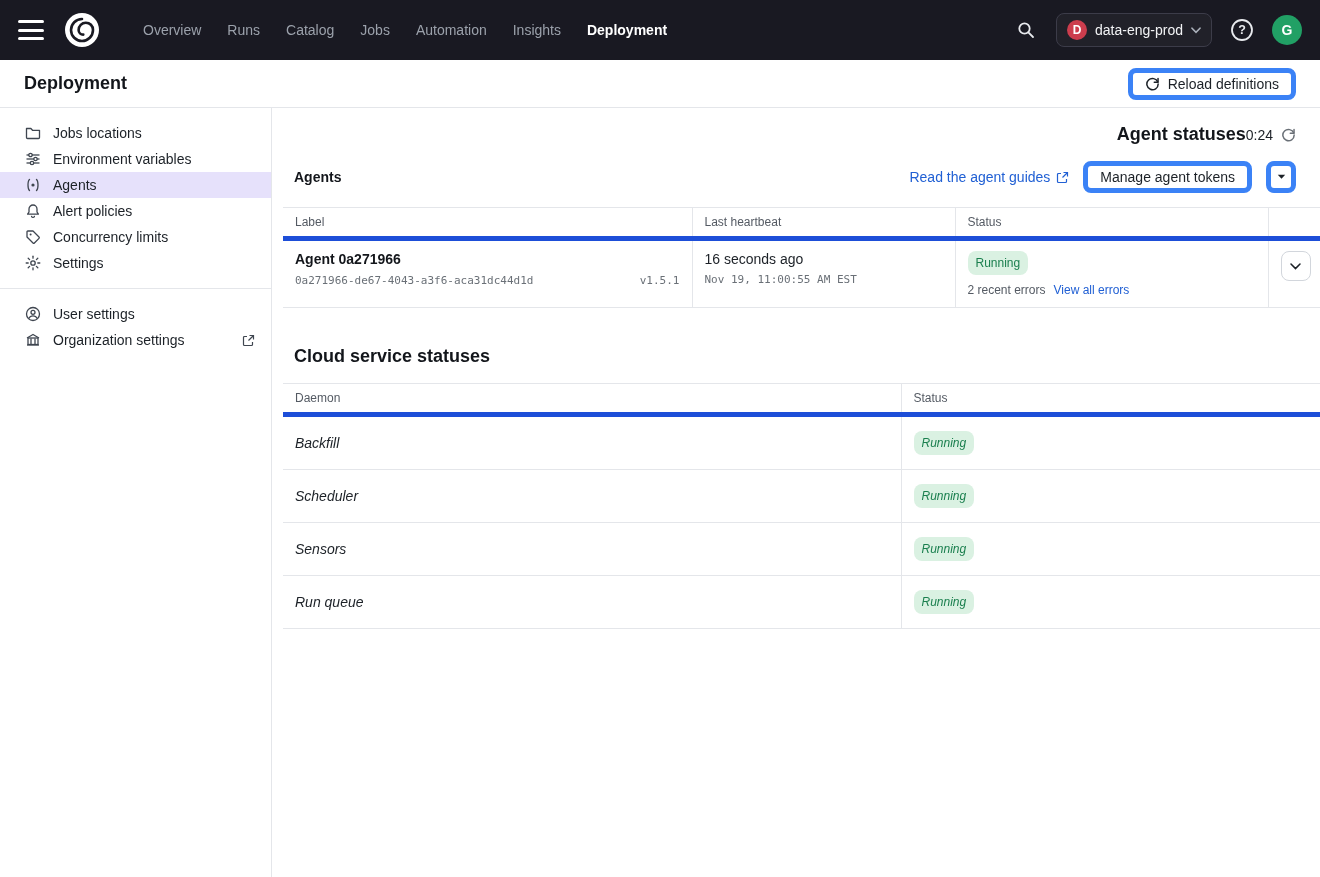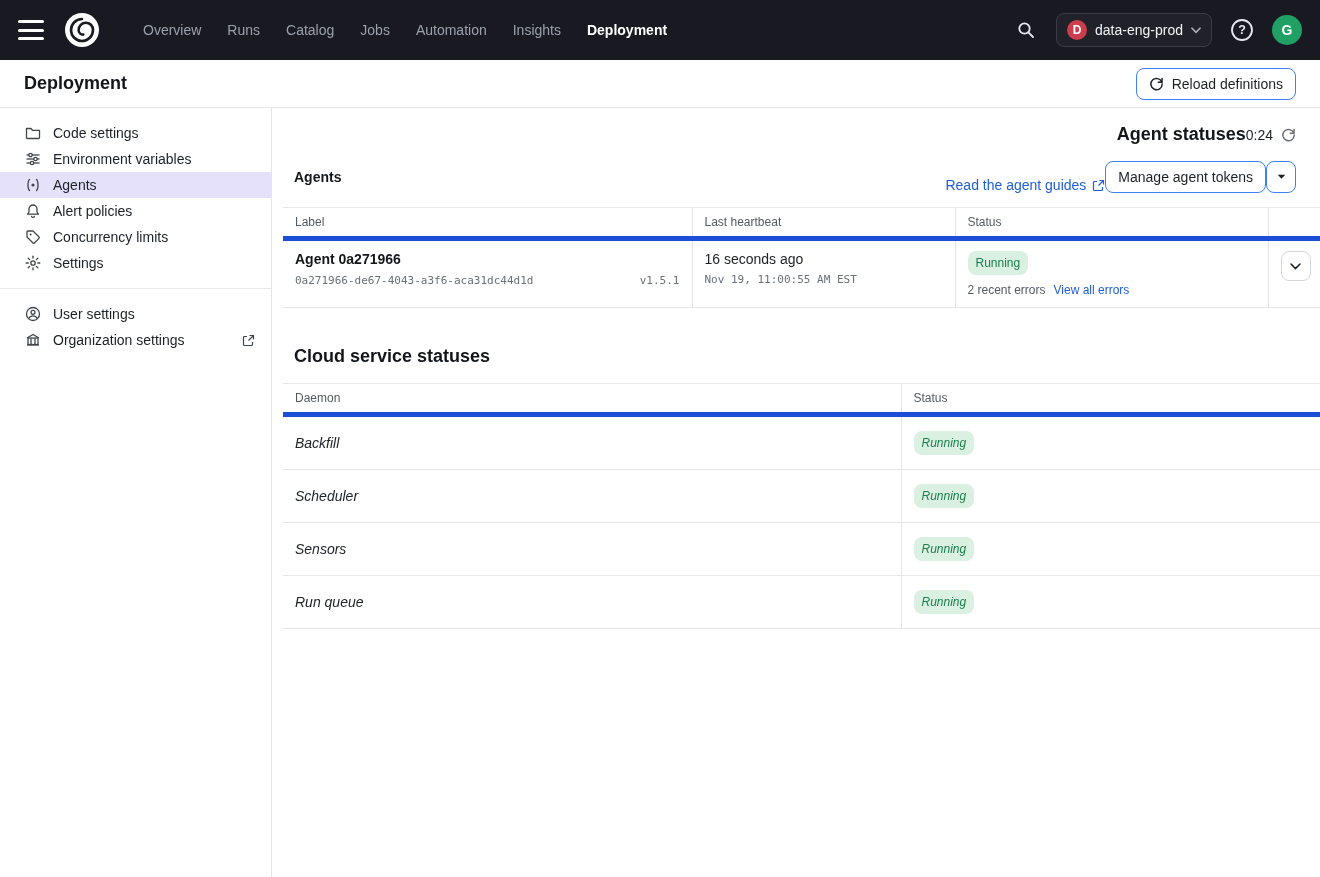--- a/index.html
+++ b/index.html
@@ -38,21 +38,21 @@
   }
 
   
   .page-header {
     height:48px; flex:0 0 48px; display:flex; align-items:center; justify-content:space-between;
     padding:0 24px; border-bottom:1px solid #e4e6ea; background:#fff;
   }
   .page-title { font-size:18px; font-weight:600; color:#13161b; }
   .btn {
     display:inline-flex; align-items:center; gap:8px; height:32px; padding:0 12px;
-    background:#fff; border:1px solid #3b82f6; border-radius:8px;
+    background:#fff; border:5px solid #3b82f6; border-radius:8px;
     font-size:14px; color:#1c2127; cursor:pointer; font-family:inherit;
   }
   .btn.caret-only { width:30px; padding:0; justify-content:center; }
 
   
   .body-row { flex:1; display:flex; min-height:0; }
   .sidebar {
     width:272px; flex:0 0 272px; border-right:1px solid #e4e6ea;
     padding-top:12px; background:#fff;
   }
@@ -72,21 +72,21 @@
   }
   .h1 { font-size:18px; font-weight:600; color:#13161b; }
   .countdown { display:flex; align-items:center; gap:8px; font-size:14px; color:#1c2127; }
   .countdown .r-icon { color:#6a7077; cursor:pointer; display:flex; }
 
   .agents-row {
     display:flex; align-items:center; justify-content:space-between;
     padding:0 24px 0 22px; margin-bottom:14px;
   }
   .h2 { font-size:14px; font-weight:700; color:#13161b; }
-  .agents-actions { display:flex; align-items:flex-end; }
+  .agents-actions { display:flex; align-items:center; gap:14px; }
   .link { color:#2160d4; font-size:14px; text-decoration:none; display:inline-flex; align-items:center; gap:6px; cursor:pointer; }
   .link.small { font-size:12px; }
 
   
   .tbl { width:1037px; margin-left:11px; border-collapse:collapse; table-layout:fixed; }
   .tbl th {
     font-size:12px; font-weight:400; color:#545a63; text-align:left;
     padding:7px 12px; border-top:1px solid #e4e6ea; border-bottom:5px solid #1d4ed8;
   }
   .tbl td { padding:10px 12px; vertical-align:top; border-bottom:1px solid #e4e6ea; }
@@ -172,21 +172,21 @@
 
   <div class="body-row">
 
     <div class="sidebar">
       <div class="side-item">
         <span class="s-icon">
           <svg width="16" height="16" viewBox="0 0 16 16">
               <path d="M1.5 3.5 h4.4 l1.6 1.8 h7 v7.2 a1 1 0 0 1 -1 1 h-11 a1 1 0 0 1 -1 -1 z" stroke="#3f4650" stroke-width="1.3" fill="none" stroke-linejoin="round"></path>
             </svg>
         </span>
-        <span>Code settings</span>
+        <span>Jobs locations</span>
       </div>
       <div class="side-item">
         <span class="s-icon">
           <svg width="16" height="16" viewBox="0 0 16 16">
               <line x1="1.5" y1="4" x2="14.5" y2="4" stroke="#3f4650" stroke-width="1.3"></line>
               <circle cx="5.5" cy="4" r="1.7" fill="#fff" stroke="#3f4650" stroke-width="1.3"></circle>
               <line x1="1.5" y1="8" x2="14.5" y2="8" stroke="#3f4650" stroke-width="1.3"></line>
               <circle cx="10.5" cy="8" r="1.7" fill="#fff" stroke="#3f4650" stroke-width="1.3"></circle>
               <line x1="1.5" y1="12" x2="14.5" y2="12" stroke="#3f4650" stroke-width="1.3"></line>
               <circle cx="7" cy="12" r="1.7" fill="#fff" stroke="#3f4650" stroke-width="1.3"></circle>

